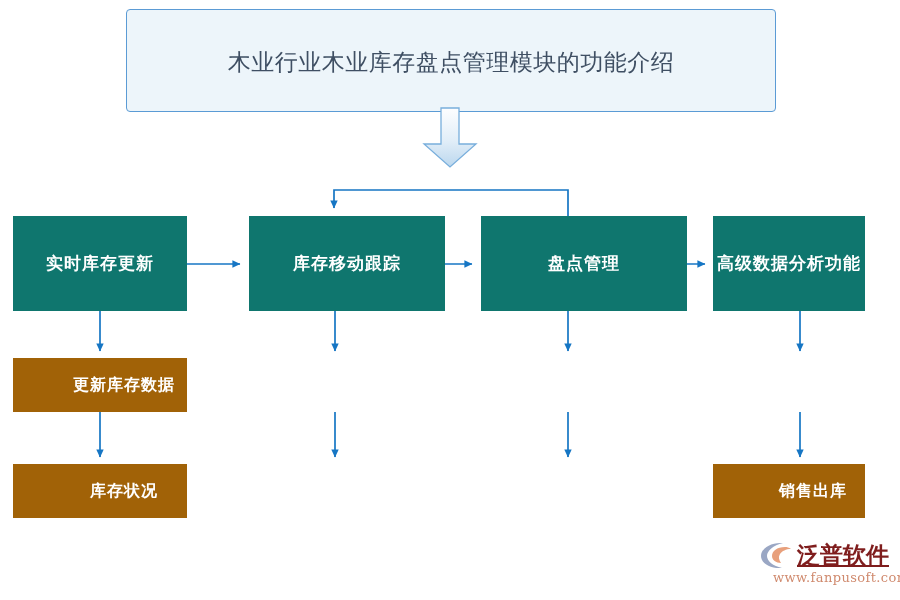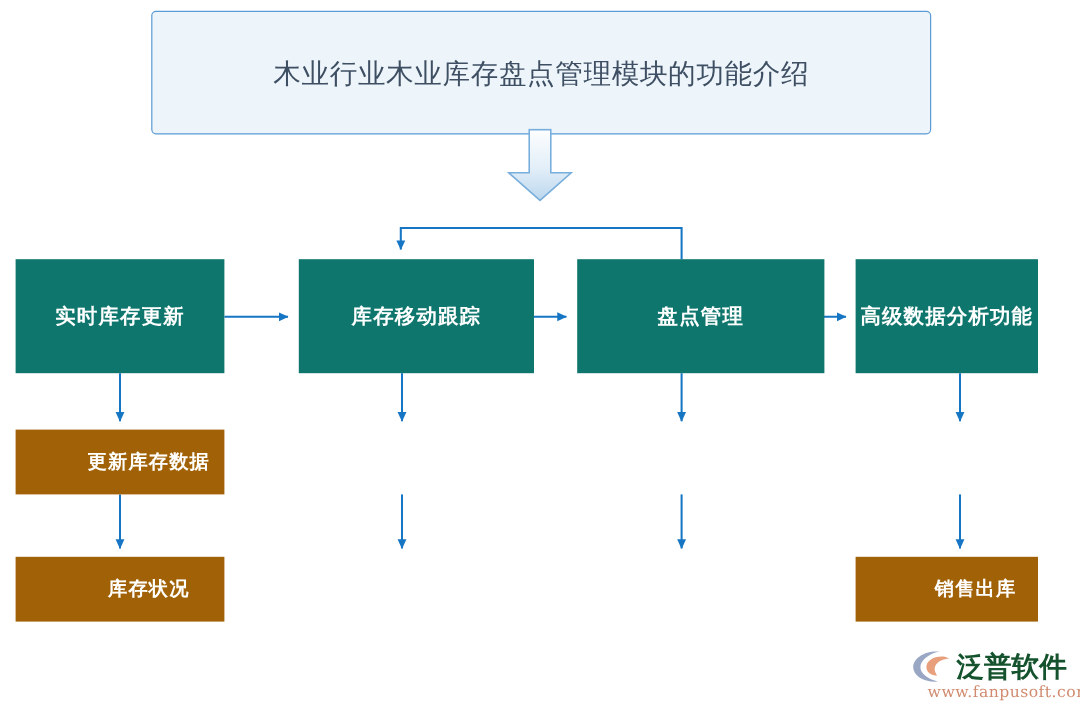--- a/index.html
+++ b/index.html
@@ -105,23 +105,24 @@
     width: 136px;
     height: 56px;
   }
   #wm-brand {
     position: absolute;
     left: 40px;
     top: 2px;
     font-family: "DejaVu Sans", "Liberation Sans", sans-serif;
     font-size: 23px;
     font-weight: bold;
-    color: #14532d;
+    color: #7f1d1d;
     letter-spacing: 0px;
     white-space: nowrap;
+    text-decoration: underline;
   }
   #wm-url {
     position: absolute;
     left: 16px;
     top: 32px;
     font-family: "DejaVu Serif", "Liberation Serif", serif;
     font-size: 13px;
     color: #D08A6E;
     letter-spacing: 0.4px;
     white-space: nowrap;

